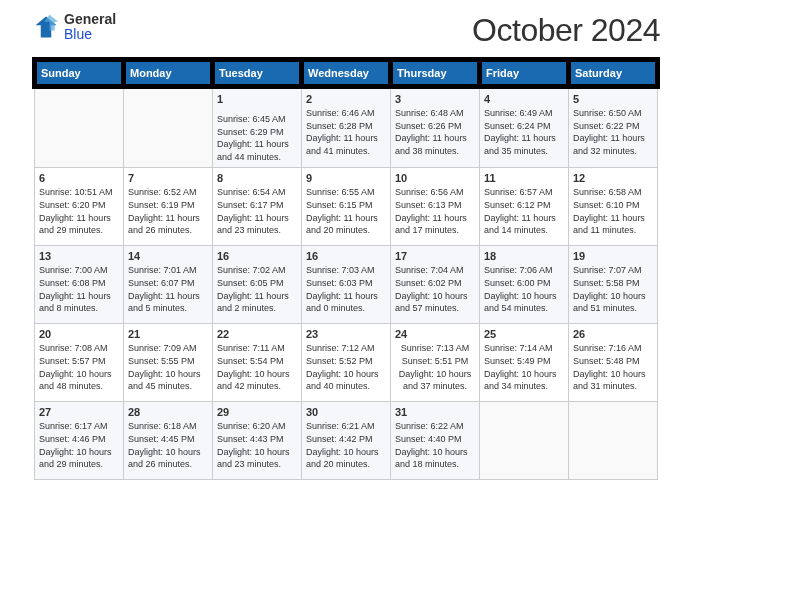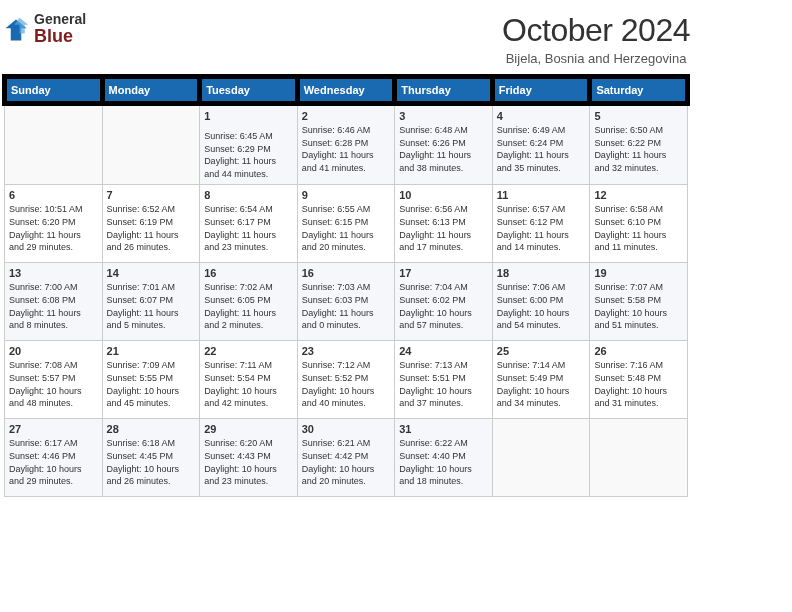--- a/index.html
+++ b/index.html
@@ -7,21 +7,21 @@
       font-family: Arial, sans-serif;
       background: #fff;
       width: 792px;
       height: 612px;
       overflow: hidden;
     }
     .page {
       width: 692px;
       height: 612px;
       background: #fff;
-      padding: 12px 2px;
+      padding: 12px 32px;
     }
     .header {
       display: flex;
       justify-content: space-between;
       align-items: flex-start;
       margin-bottom: 8px;
     }
     .logo {
       display: flex;
       align-items: center;
@@ -31,23 +31,23 @@
       display: flex;
       flex-direction: column;
       line-height: 1.1;
     }
     .logo-general {
       font-size: 14px;
       font-weight: bold;
       color: #333;
     }
     .logo-blue {
-      font-size: 18px;
-      font-weight: bold;
-      color: #7f1d1d;
+      font-size: 14px;
+      font-weight: normal;
+      color: #1d4ed8;
     }
     .logo-icon {
       width: 28px;
       height: 28px;
     }
     .title-block {
       text-align: center;
     }
     .month-title {
       font-size: 32px;
@@ -111,21 +111,20 @@
         <polygon points="16,4 28,14 22,14 22,28 10,28 10,14 4,14" fill="#1a6ab1"></polygon>
         <polygon points="20,2 30,10 26,10 26,20 20,20 20,10 14,10" fill="#5aabdc" opacity="0.7"></polygon>
       </svg>
       <div class="logo-text">
         <span class="logo-general">General</span>
         <span class="logo-blue">Blue</span>
       </div>
     </div>
     <div class="title-block">
       <div class="month-title">October 2024</div>
-      <div class="subtitle">Bijela, Bosnia and Herzegovina</div>
     </div>
   </div>
 
   <table>
     <thead>
       <tr>
       <th>Sunday</th>
           <th>Monday</th>
           <th>Tuesday</th>
           <th>Wednesday</th>
@@ -277,21 +276,21 @@
 Daylight: 10 hours and 42 minutes.</div>
           </td>
           <td>
             <span class="day-num">23</span>
             <div class="day-info" style="white-space: pre-line;">Sunrise: 7:12 AM
 Sunset: 5:52 PM
 Daylight: 10 hours and 40 minutes.</div>
           </td>
           <td>
             <span class="day-num">24</span>
-            <div class="day-info" style="white-space: pre-line;">Sunrise: 7:13 AM
+            <div class="day-info" style="white-space: pre-line; text-align: center;">Sunrise: 7:13 AM
 Sunset: 5:51 PM
 Daylight: 10 hours and 37 minutes.</div>
           </td>
           <td>
             <span class="day-num">25</span>
             <div class="day-info" style="white-space: pre-line;">Sunrise: 7:14 AM
 Sunset: 5:49 PM
 Daylight: 10 hours and 34 minutes.</div>
           </td>
           <td>

